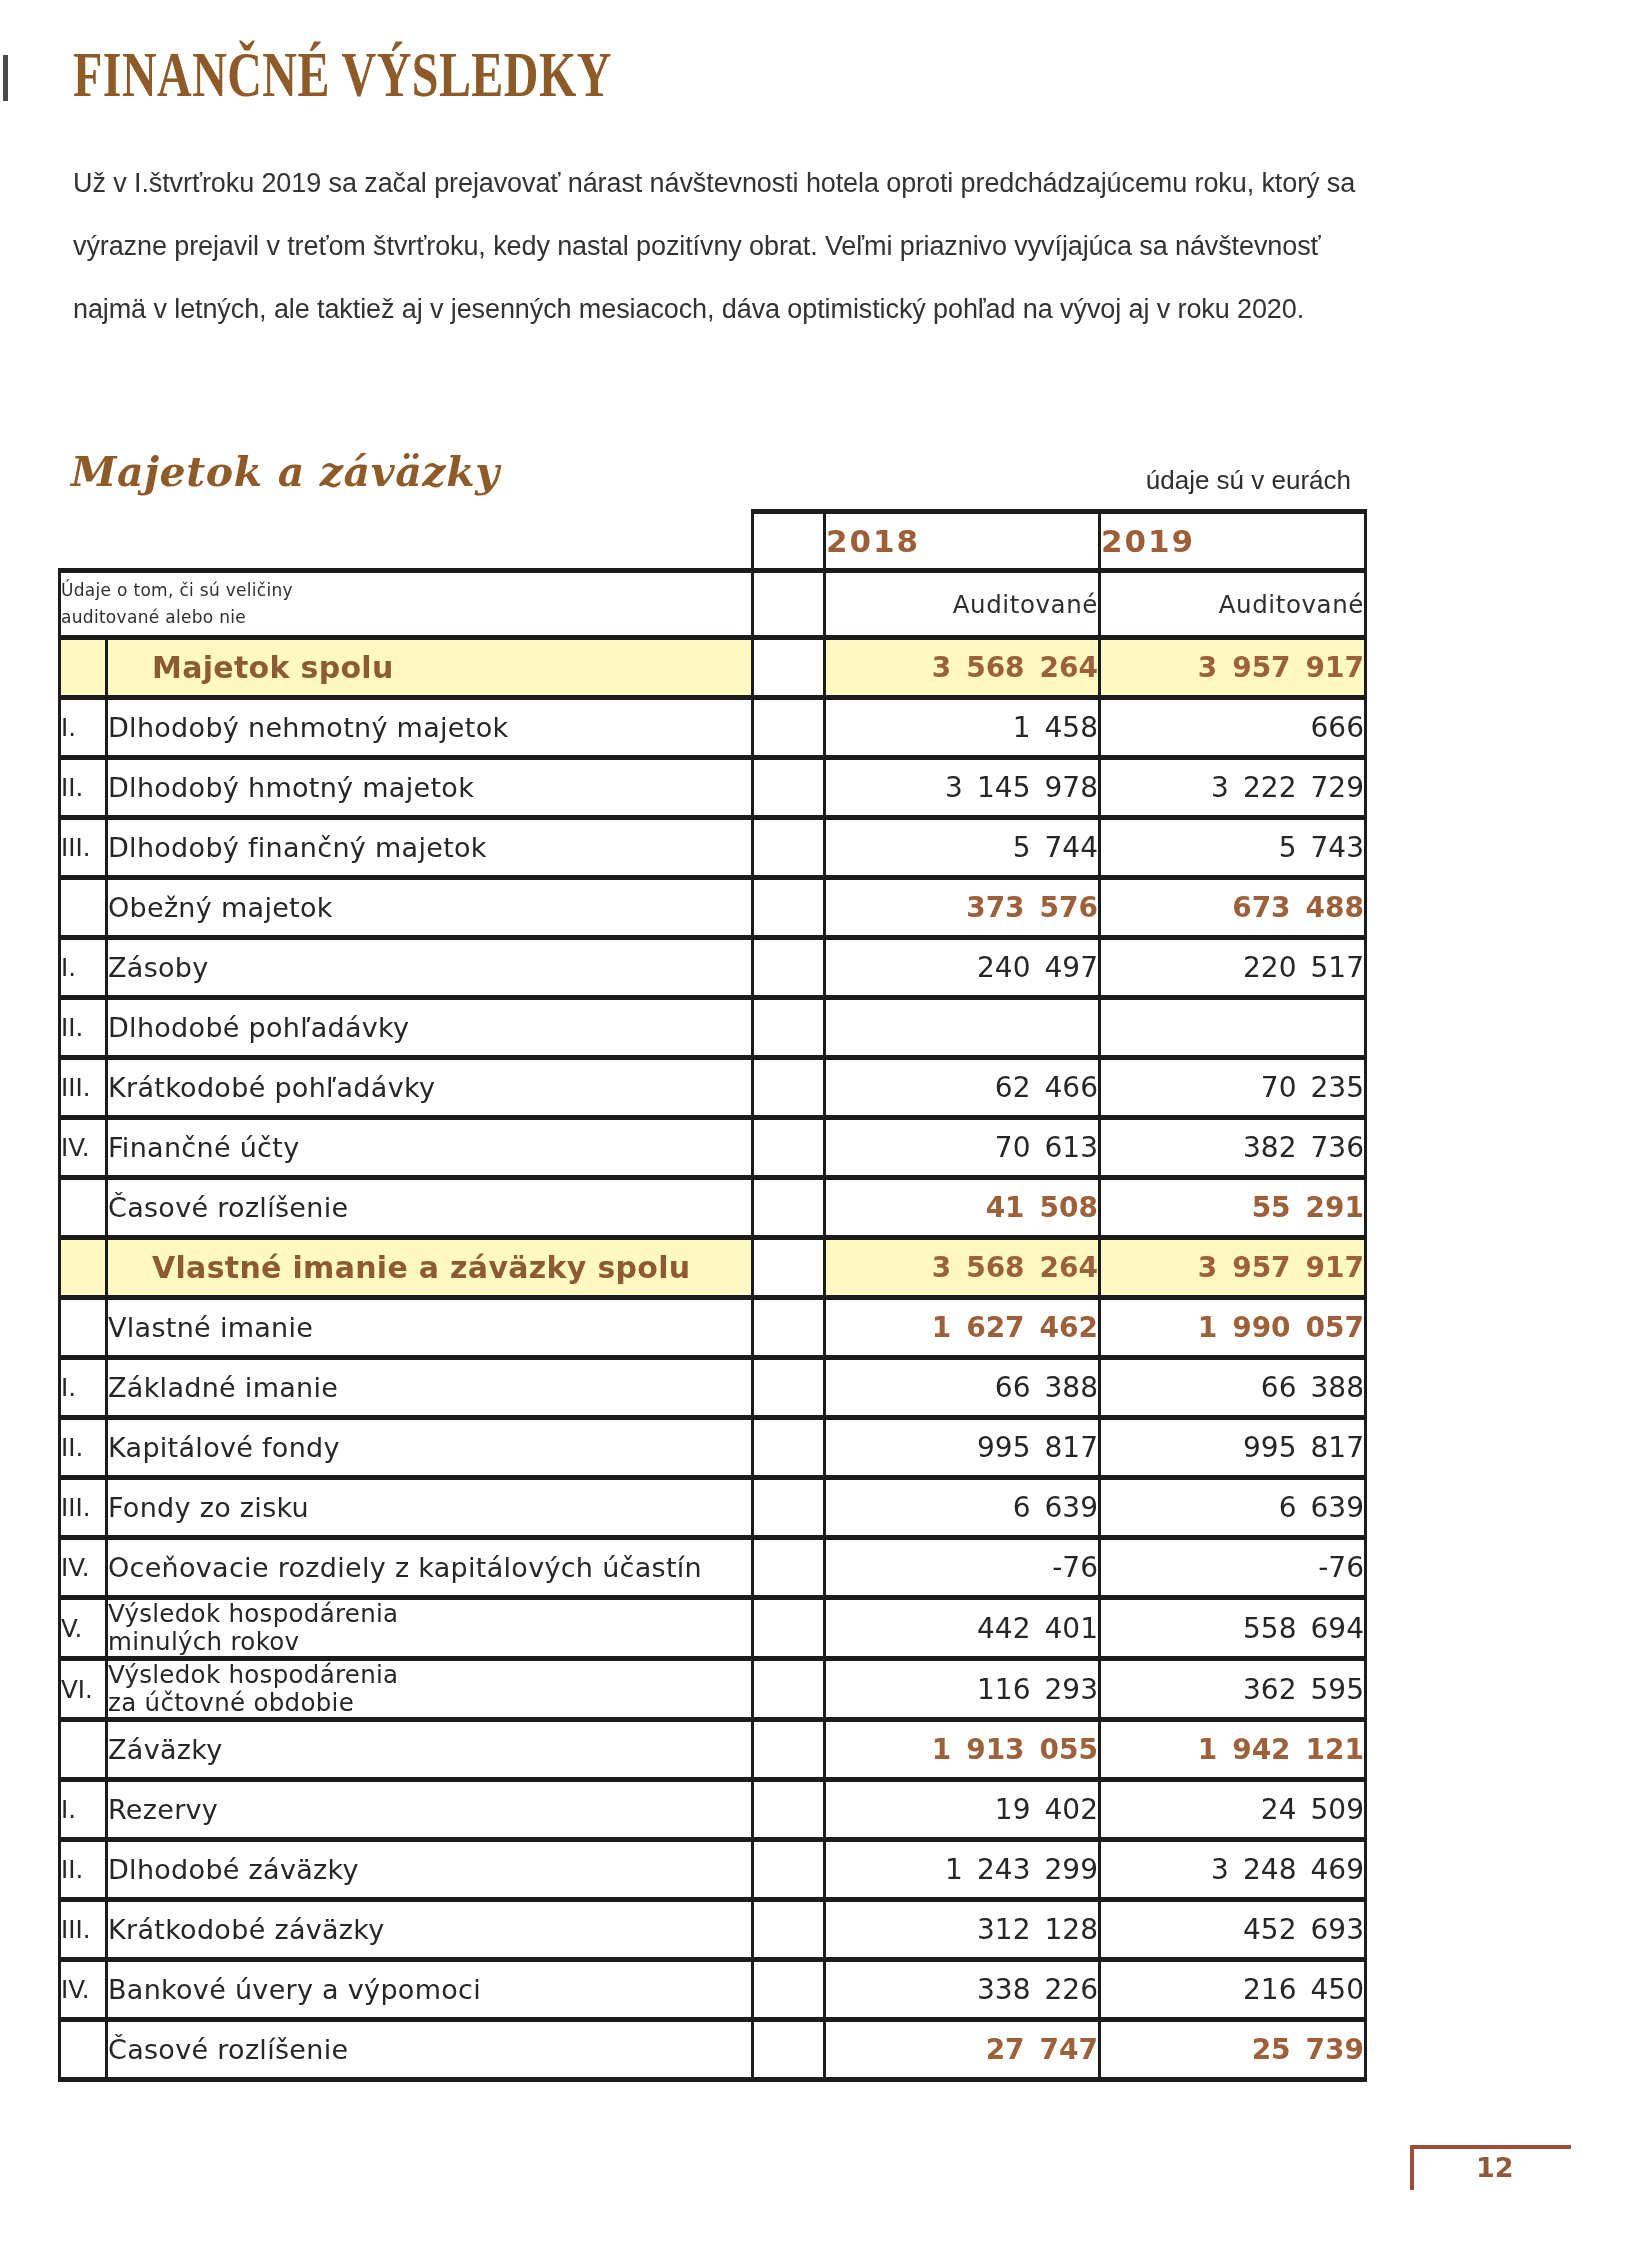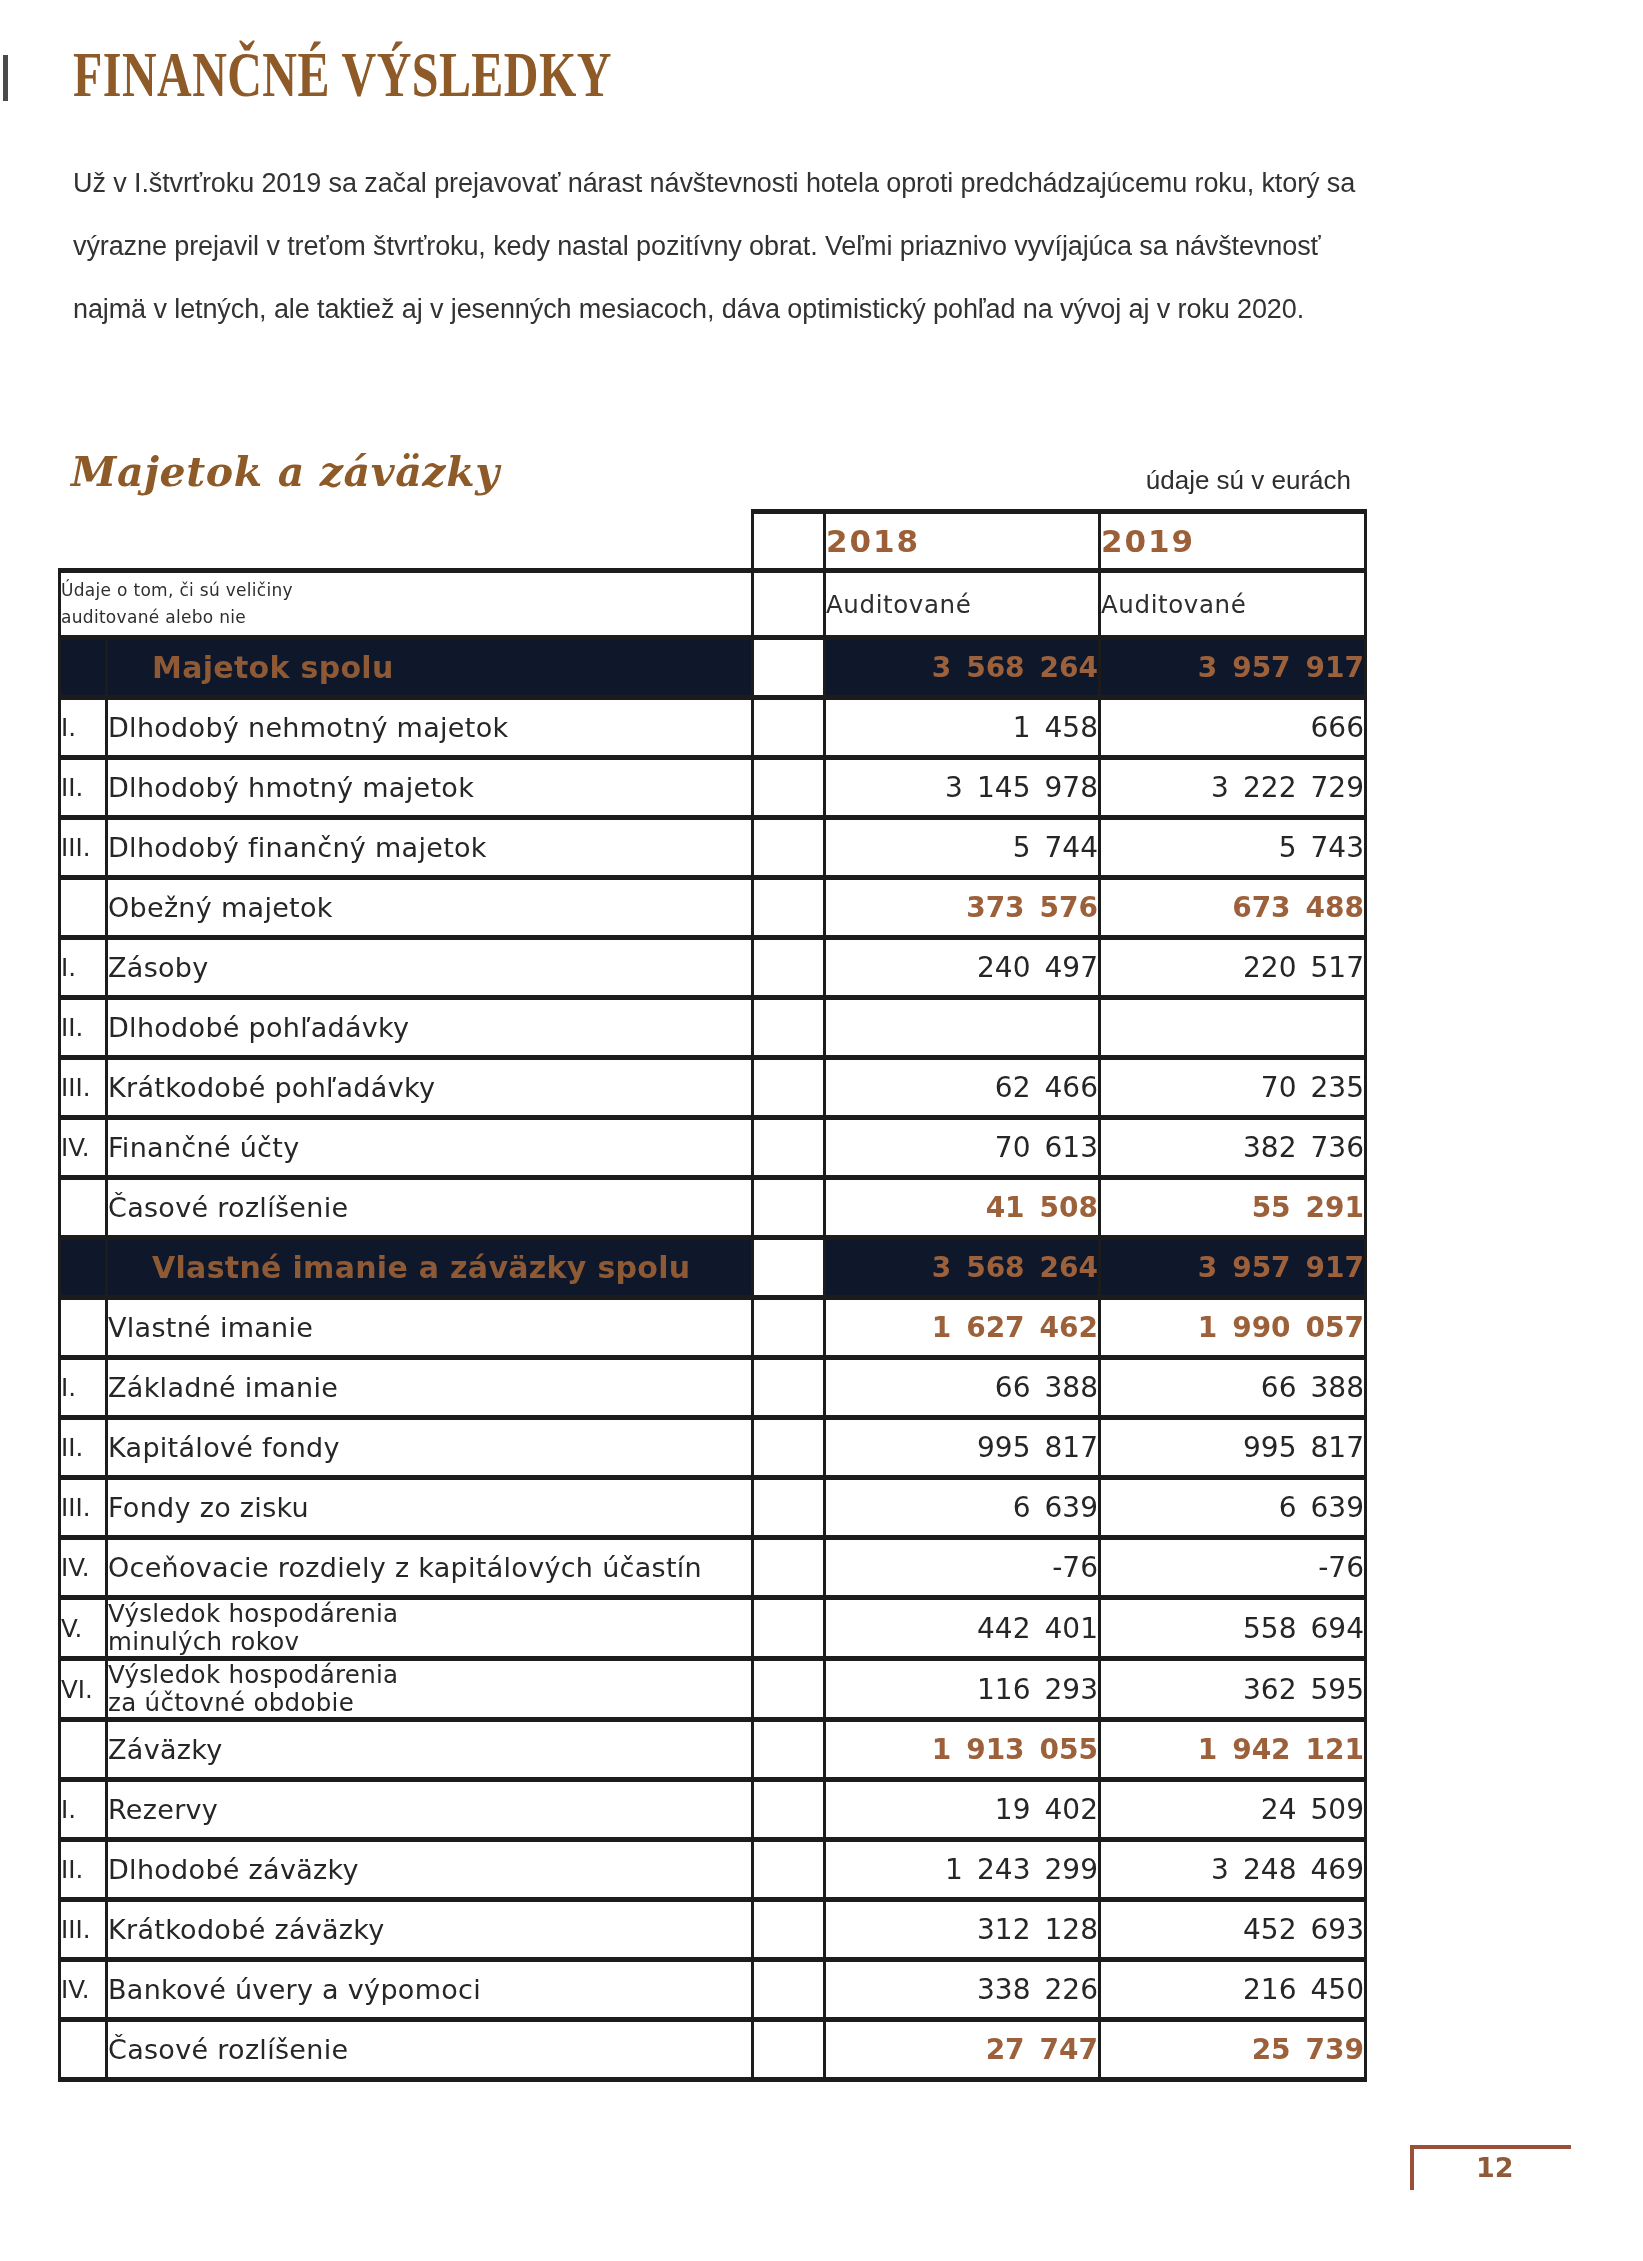--- a/index.html
+++ b/index.html
@@ -55,35 +55,35 @@
   tr.data{height:60px;}
 
   .c-year{
     text-align:left;font-weight:bold;font-size:31px;
     color:#9c5f38;letter-spacing:1.9px;
   }
   .c-aud-note{
     font-size:17px;line-height:27px;color:#2e2e2e;
     padding-left:6.4px;white-space:pre-line;letter-spacing:0.3px;
   }
-  .c-aud{text-align:left;font-size:24.5px;color:#2e2e2e;letter-spacing:0.6px;}
+  .c-aud{text-align:right;font-size:24.5px;color:#2e2e2e;letter-spacing:0.6px;}
   .c-gap{background:#ffffff;}
 
   .c-num{font-size:24.5px;color:#262626;padding-left:5.2px;}
   .c-label{
     font-size:27px;color:#262626;padding-left:11.6px;
     letter-spacing:0.3px;white-space:pre-line;line-height:31px;
   }
   .c-v{
     text-align:right;font-size:28px;color:#262626;
     padding-right:17px;word-spacing:5.2px;white-space:nowrap;
   }
   tr.r-detail2 .c-label{font-size:24.5px;line-height:28px;}
   tr.r-subtotal .c-v{color:#9c613a;font-weight:bold;}
-  tr.r-total .c-num,tr.r-total .c-label,tr.r-total .c-v{background:#0f172a;padding-left:44px;}
+  tr.r-total .c-num,tr.r-total .c-label,tr.r-total .c-v{background:#fef9c3;padding-left:44px;}
   tr.r-total .c-label{color:#8d5a35;font-weight:bold;font-size:30px;}
   tr.r-total .c-v{color:#9c613a;font-weight:bold;}
 
   
   .page-num-bracket{
     position:absolute;left:1410px;top:2145px;
     width:157px;height:41px;
     border-top:4.5px solid #9c4f38;border-left:4.5px solid #9c4f38;
   }
   .page-num{

